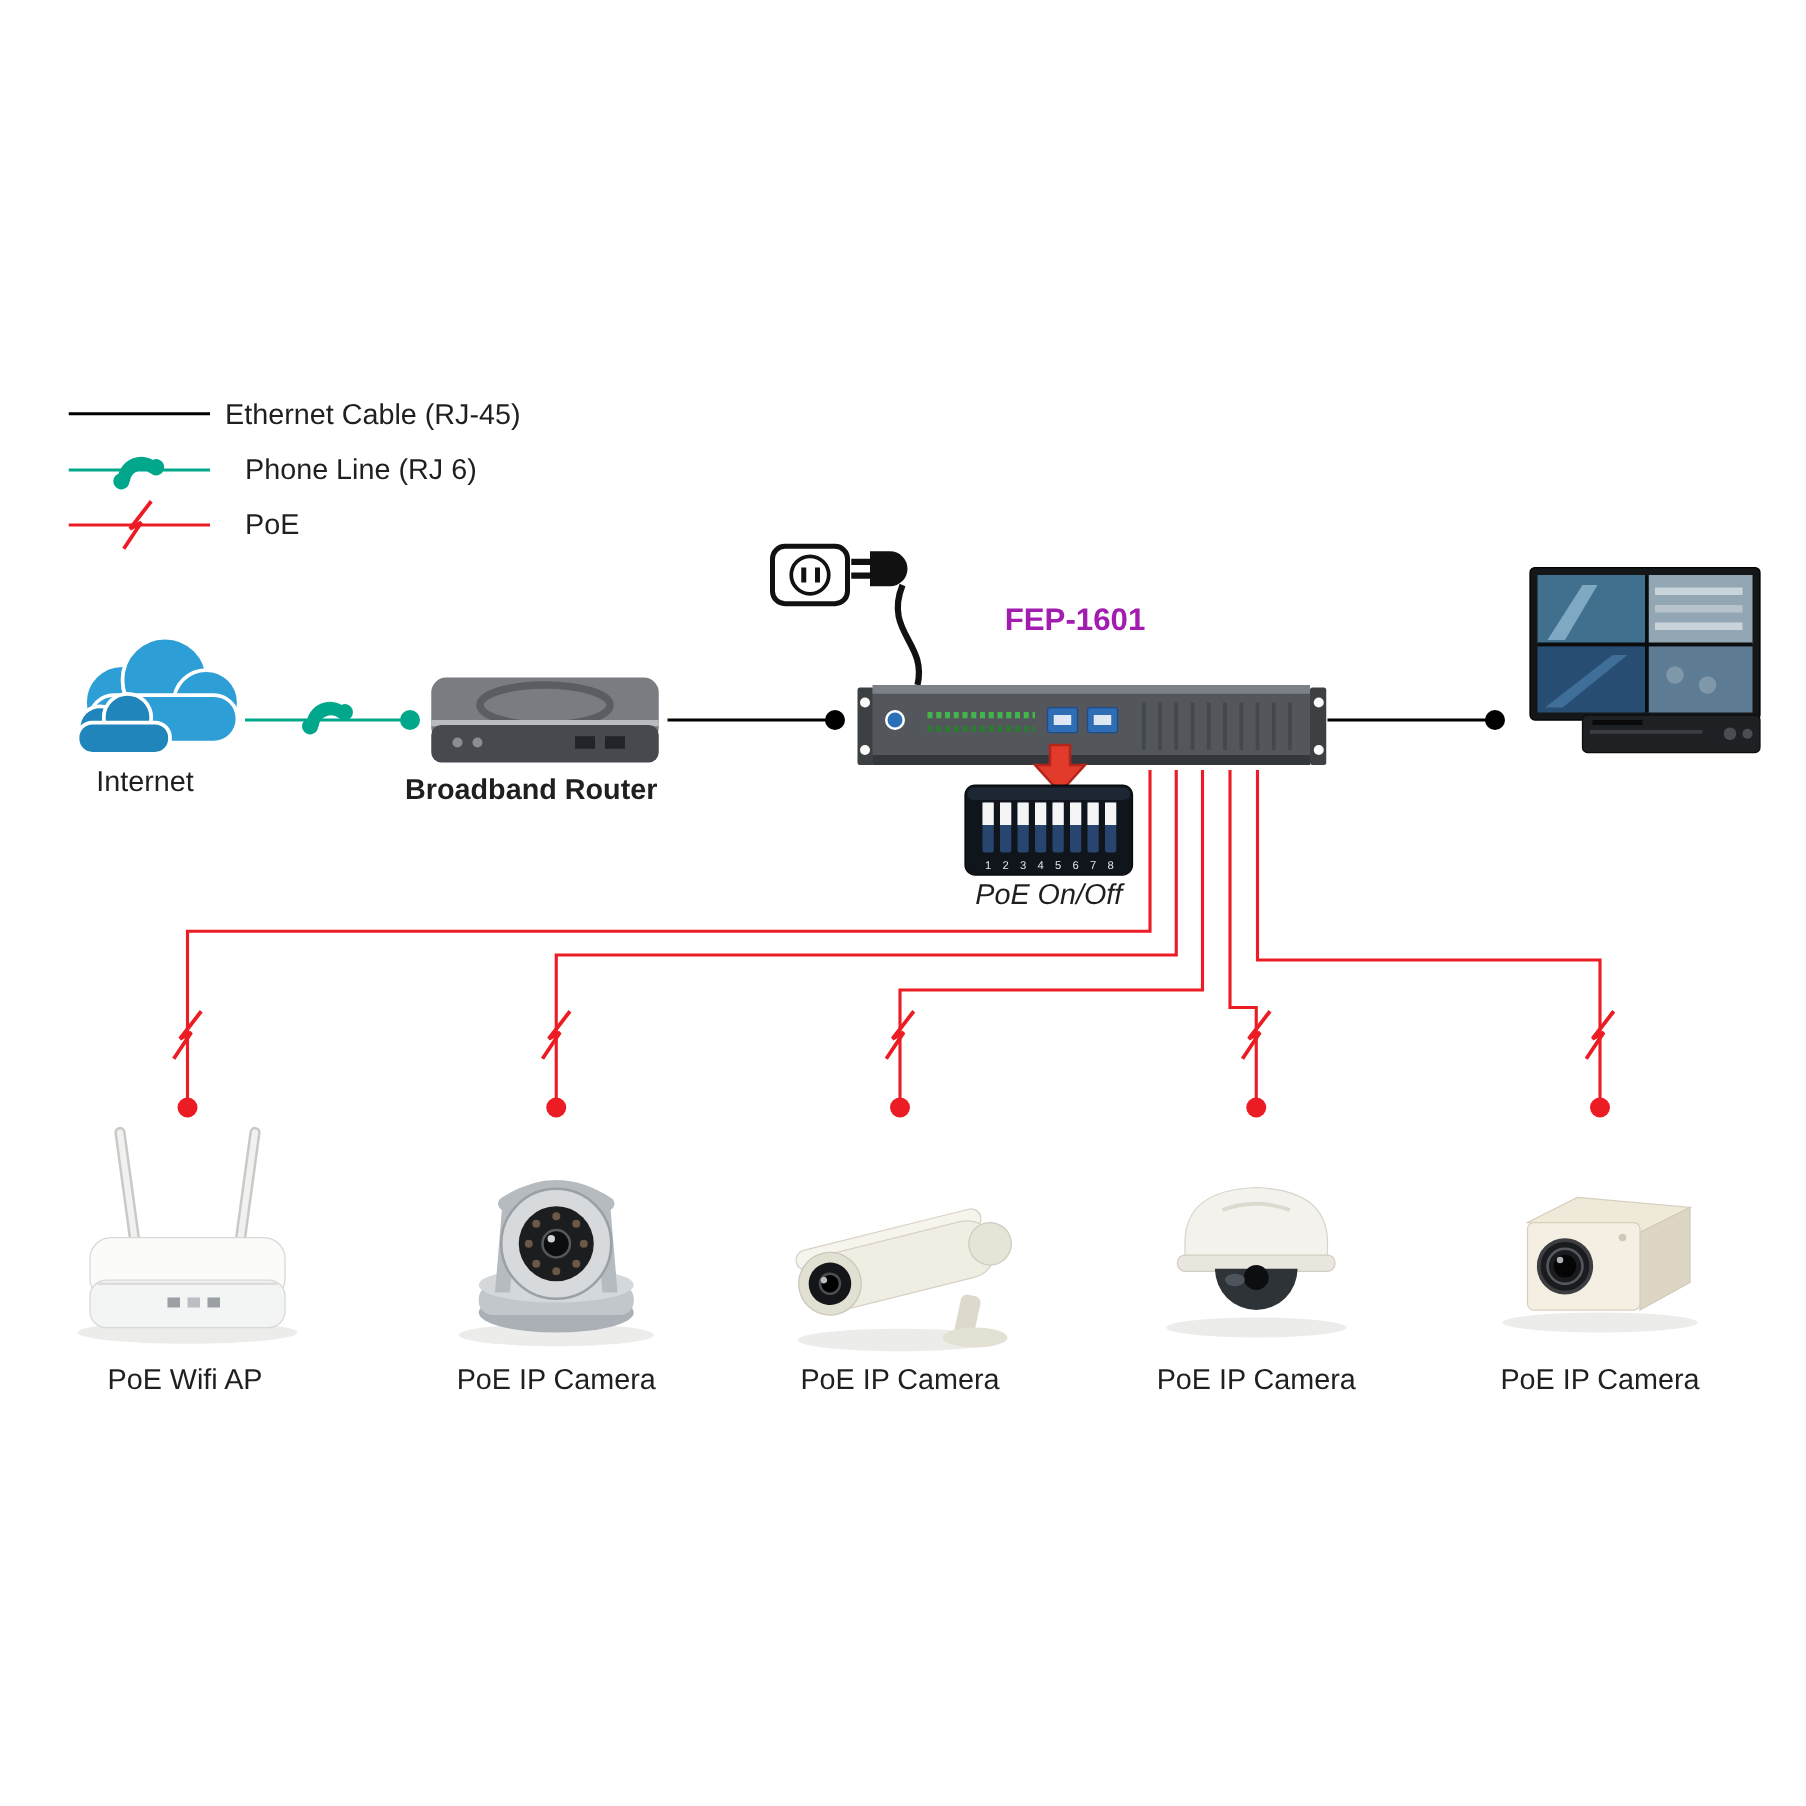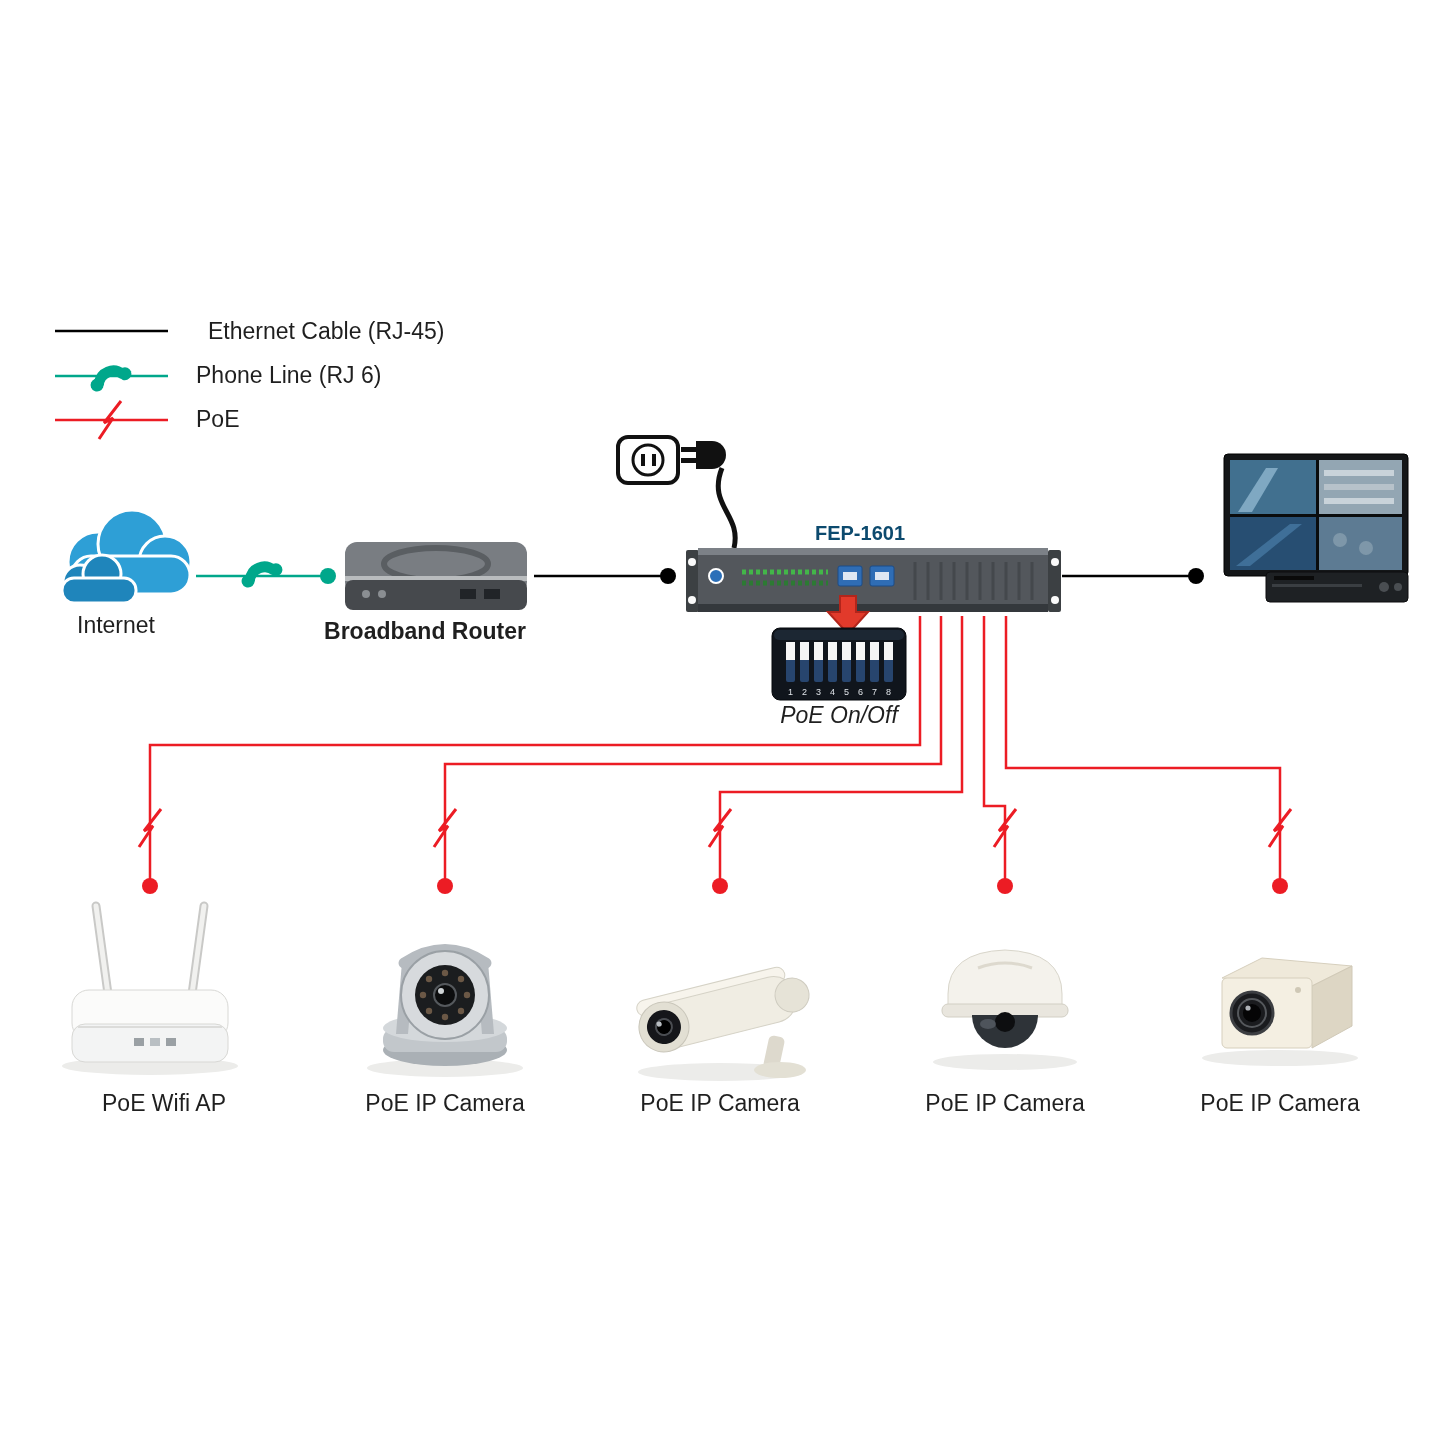--- a/index.html
+++ b/index.html
@@ -14,21 +14,21 @@
   .diagram-svg{position:absolute;left:0;top:0;}
   .label{
     position:absolute;
     color:#1f1f1f;
     font-size:23px;
     line-height:1.2;
     text-align:center;
     white-space:nowrap;
   }
   .label.left{text-align:left;}
-  .label.bold{font-weight:bold;font-size:20px;color:#0c4a6e;margin-top:40px;}
+  .label.bold{font-weight:bold;font-size:25px;color:#a21caf;}
 </style>
 </head>
 <body>
 
 <div class="canvas">
 
   <svg class="diagram-svg" width="1445" height="1445" viewBox="0 0 1445 1445">
     <defs>
       <g id="handset">
         <path d="M-17,5 A19,19 0 0 1 17,5 L9,11 A10,10 0 0 0 -9,11 Z"></path>
@@ -267,27 +267,27 @@
       <polygon points="1312,986 1352,966 1352,1026 1312,1048" fill="#ddd6c4" stroke="#d0c9b7"></polygon>
       <rect x="1222" y="978" width="90" height="70" rx="5" fill="#f4efe2" stroke="#d6cfbd"></rect>
       <circle cx="1252" cy="1013" r="21" fill="#1a1b1e" stroke="#3c3e42" stroke-width="3"></circle>
       <circle cx="1252" cy="1013" r="14" fill="none" stroke="#55585c" stroke-width="2"></circle>
       <circle cx="1252" cy="1013" r="9" fill="#050506"></circle>
       <circle cx="1248" cy="1008" r="2.6" fill="#aeb2b7"></circle>
       <circle cx="1298" cy="990" r="3" fill="#cfc8b6"></circle>
     </g>
   </svg>
 
-  <div class="label left" style="left:208px;top:318px;">Ethernet Cable (RJ-45)</div>
+  <div class="label left" style="left:180px;top:318px;">Ethernet Cable (RJ-45)</div>
   <div class="label left" style="left:196px;top:362px;">Phone Line (RJ 6)</div>
   <div class="label left" style="left:196px;top:406px;">PoE</div>
 
   <div class="label" style="left:36px;top:612px;width:160px;">Internet</div>
   <div class="label" style="left:300px;top:618px;width:250px;font-weight:bold;">Broadband Router</div>
   <div class="label bold" style="left:760px;top:481px;width:200px;">FEP-1601</div>
   <div class="label" style="left:739px;top:702px;width:200px;font-style:italic;">PoE On/Off</div>
 
-  <div class="label" style="left:44px;top:1090px;width:240px;">PoE Wifi AP</div>
+  <div class="label" style="left:28px;top:1090px;width:240px;">PoE Wifi AP</div>
   <div class="label" style="left:325px;top:1090px;width:240px;">PoE IP Camera</div>
   <div class="label" style="left:600px;top:1090px;width:240px;">PoE IP Camera</div>
   <div class="label" style="left:885px;top:1090px;width:240px;">PoE IP Camera</div>
   <div class="label" style="left:1160px;top:1090px;width:240px;">PoE IP Camera</div>
 </div>
 
 </body></html>

